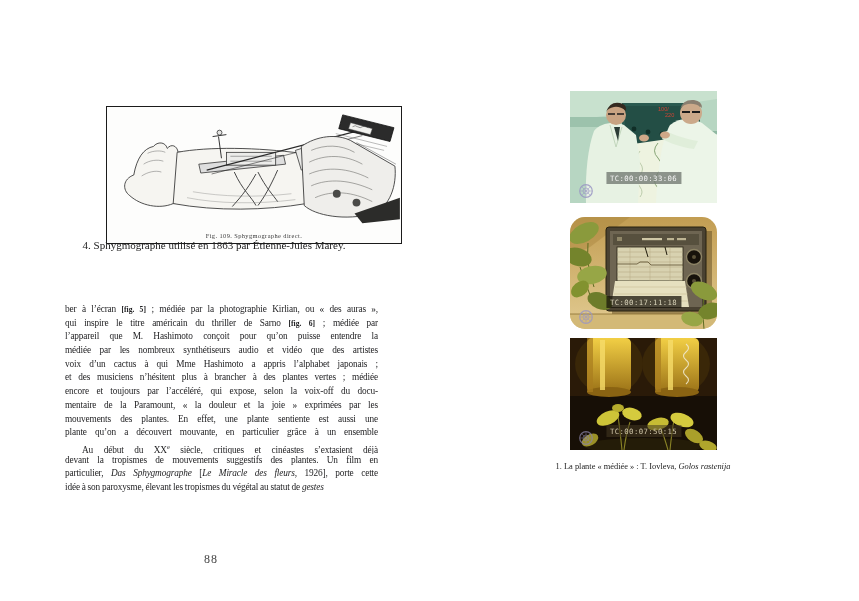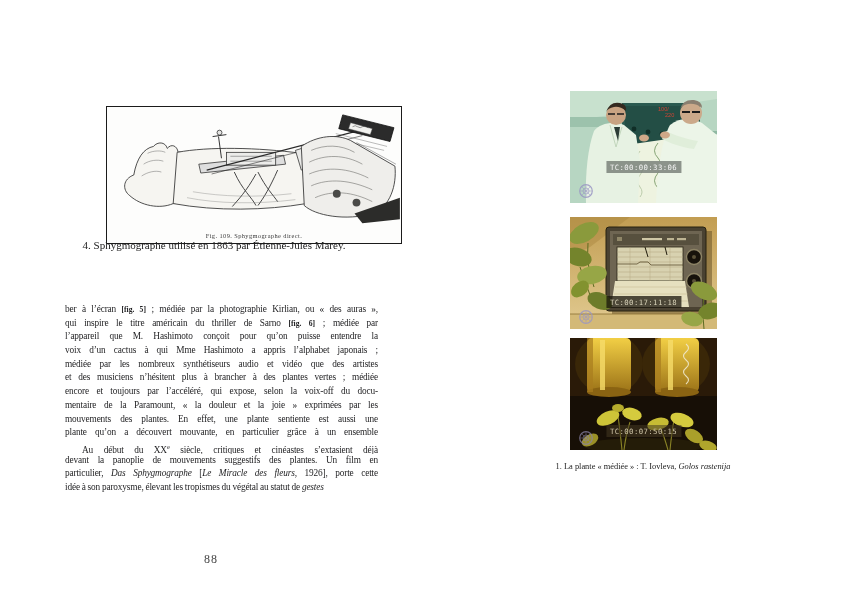--- a/index.html
+++ b/index.html
@@ -21,25 +21,25 @@
   .tline.tindent{text-indent:17px;}
   .s-i{font-style:italic;}
   .s-fig{font-weight:bold;font-size:7.6px;letter-spacing:0;}
   .s-sup{vertical-align:super;font-size:6.4px;}
   .folio{position:absolute;left:65px;top:552px;width:292px;text-align:center;
          font-size:12px;letter-spacing:1px;color:#444;}
 
   
   .film{position:absolute;left:570px;width:147px;height:112px;margin:0;overflow:hidden;}
   .film svg{display:block;width:100%;height:100%;}
-  #film1{top:91px;} #film2{top:217px;} #film3{top:338px;}
+  #film1{top:91px;} #film2{top:217px;border-radius:15px;} #film3{top:338px;}
   .tc{position:absolute;left:50%;transform:translateX(-50%);
       font-family:"DejaVu Sans Mono",monospace;font-size:7.3px;letter-spacing:.4px;
       padding:1.5px 4px 1px;white-space:nowrap;}
-  .tc1{top:70px;background:rgba(118,126,118,.82);color:#f4f4f4;}
+  .tc1{top:81px;background:rgba(118,126,118,.82);color:#f4f4f4;}
   .tc2{top:79px;background:rgba(26,22,12,.75);color:#d9d3ba;}
   .tc3{top:87px;background:rgba(70,58,34,.55);color:#cfc5a8;}
   .vlabel{position:absolute;left:88px;top:15px;color:#cc4434;
           font-family:"Liberation Sans",sans-serif;font-size:5.6px;line-height:6px;}
   .vlabel .l2{margin-left:7px;}
   .fig5cap{position:absolute;left:545px;top:461px;width:196px;text-align:center;
            font-size:8.4px;line-height:11px;color:#222;}
 </style>
 </head>
 <body>
@@ -89,29 +89,29 @@
       </svg>
       <div class="plate-caption">Fig. 109. Sphygmographe direct.</div>
     </figure>
 
     <div class="fig4cap">4. Sphygmographe utilisé en 1863 par Étienne-Jules Marey.</div>
 
     <div class="body-text">
         <div class="tline"><span>ber à l’écran </span><span class="s-fig">[fig. 5]</span><span> ; médiée par la photographie Kirlian, ou « des auras »,</span></div>
         <div class="tline"><span>qui inspire le titre américain du thriller de Sarno </span><span class="s-fig">[fig. 6]</span><span> ; médiée par</span></div>
         <div class="tline"><span>l’appareil que M. Hashimoto conçoit pour qu’on puisse entendre la</span></div>
+        <div class="tline"><span>médiée par les nombreux synthétiseurs audio et vidéo que des artistes</span></div>
         <div class="tline"><span>voix d’un cactus à qui Mme Hashimoto a appris l’alphabet japonais ;</span></div>
-        <div class="tline"><span>médiée par les nombreux synthétiseurs audio et vidéo que des artistes</span></div>
         <div class="tline"><span>et des musiciens n’hésitent plus à brancher à des plantes vertes ; médiée</span></div>
         <div class="tline"><span>encore et toujours par l’accéléré, qui expose, selon la voix-off du docu-</span></div>
         <div class="tline"><span>mentaire de la Paramount, « la douleur et la joie » exprimées par les</span></div>
         <div class="tline"><span>mouvements des plantes. En effet, une plante sentiente est aussi une</span></div>
         <div class="tline"><span>plante qu’on a découvert mouvante, en particulier grâce à un ensemble</span></div>
         <div class="tline tindent"><span>Au début du XX</span><span class="s-sup">e</span><span> siècle, critiques et cinéastes s’extasient déjà</span></div>
-        <div class="tline"><span>devant la panoplie de mouvements suggestifs des plantes. Un film en</span></div>
+        <div class="tline"><span>devant la tropismes de mouvements suggestifs des plantes. Un film en</span></div>
         <div class="tline"><span>particulier, </span><span class="s-i">Das Sphygmographe</span><span> [</span><span class="s-i">Le Miracle des fleurs</span><span>, 1926], porte cette</span></div>
         <div class="tline tlast"><span>idée à son paroxysme, élevant les tropismes du végétal au statut de </span><span class="s-i">gestes</span></div>
       </div>
 
     <div class="folio">88</div>
   </section>
 
   <section>
 
     <figure class="film" id="film1">

